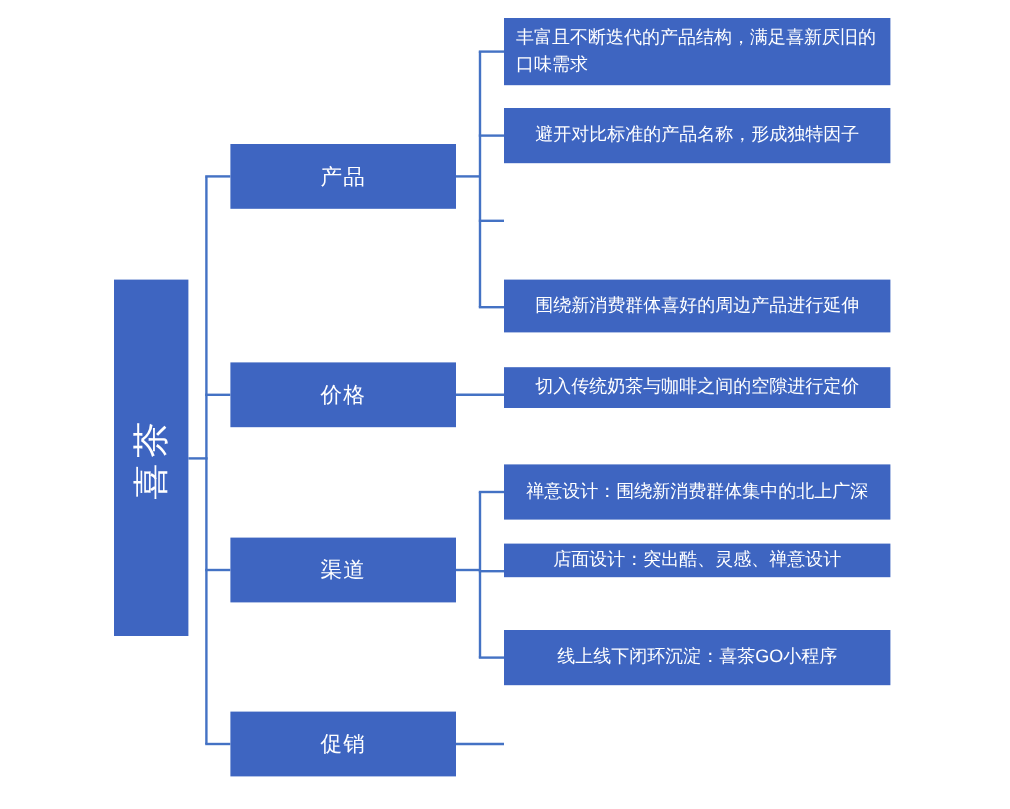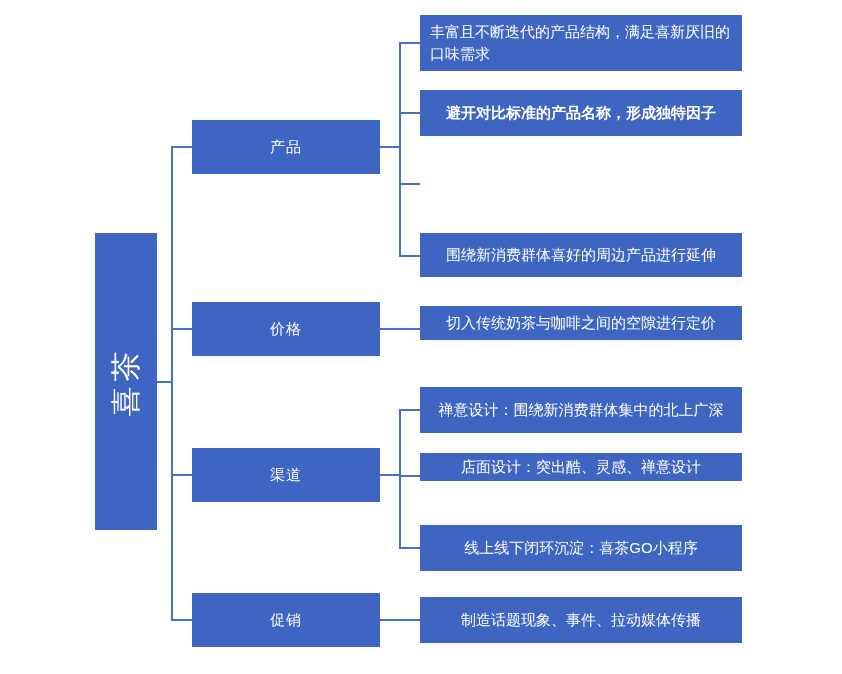--- a/index.html
+++ b/index.html
@@ -38,36 +38,36 @@
   .root-node .vtext {
     transform: rotate(-90deg);
     white-space: nowrap;
     font-size: 30px;
     letter-spacing: 5px;
     font-weight: 400;
   }
   .branch-node {
     left: 192px;
     width: 188px; height: 54px;
-    font-size: 15px;
+    font-size: 18px;
     letter-spacing: 1px;
   }
   .n-b0 { top: 120px; }
   .n-b1 { top: 302px; }
   .n-b2 { top: 448px; font-family: Liberation Mono, monospace; }
   .n-b3 { top: 593px; }
   .leaf-node {
     left: 420px;
     width: 322px;
     font-size: 15px;
     line-height: 1.45;
     padding: 2px 10px;
   }
   .n-l0 { top: 15px;  height: 56px; }
-  .n-l1 { top: 90px;  height: 46px; font-weight: bold; }
+  .n-l1 { top: 90px;  height: 46px; }
   .n-l2 { top: 161px; height: 46px; }
   .n-l3 { top: 233px; height: 44px; }
   .n-l4 { top: 306px; height: 34px; }
   .n-l5 { top: 387px; height: 46px; }
   .n-l6 { top: 453px; height: 28px; }
   .n-l7 { top: 525px; height: 46px; }
   .n-l8 { top: 597px; height: 46px; }
 </style>
 </head>
 <body>
@@ -135,17 +135,14 @@
   <div class="node leaf-node n-l5">
     <span>禅意设计：围绕新消费群体集中的北上广深</span>
   </div>
   <div class="node leaf-node n-l6">
     <span>店面设计：突出酷、灵感、禅意设计</span>
   </div>
   <div class="node leaf-node n-l7">
     <span>线上线下闭环沉淀：喜茶GO小程序</span>
   </div>
 
-  <div class="node leaf-node n-l8">
-    <span>制造话题现象、事件、拉动媒体传播</span>
-  </div>
 
 </div>
 
 </body></html>

